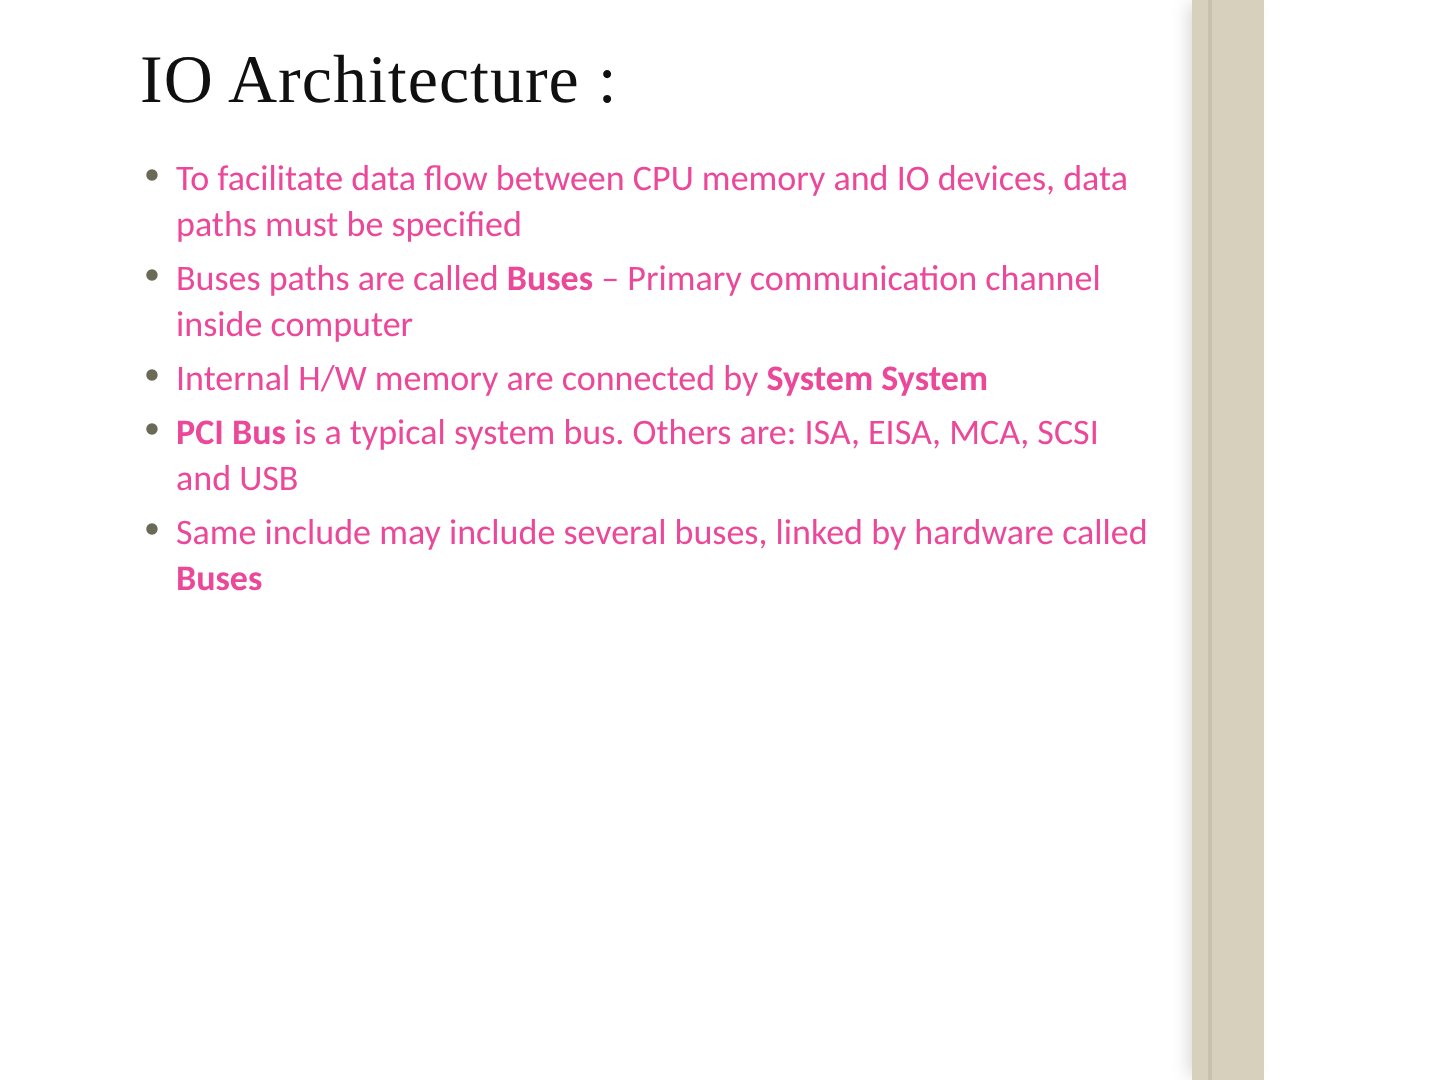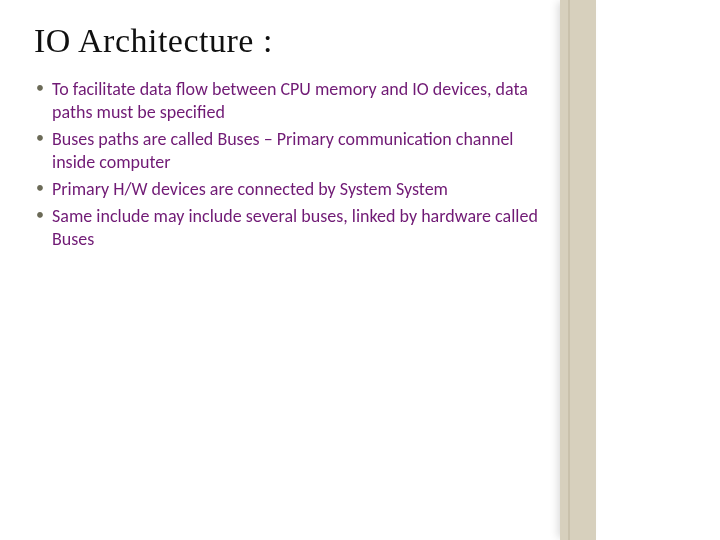--- a/index.html
+++ b/index.html
@@ -10,20 +10,21 @@
     overflow: hidden;
     font-family: Calibri, "Segoe UI", Arial, sans-serif;
     background: #fff;
   }
   .slide {
     position: relative;
     width: 596px;
     height: 540px;
     background: #ffffff;
     box-sizing: border-box;
+    margin-left: 36px;
   }
   .side-accent {
     position: absolute;
     top: 0;
     right: 0;
     width: 36px;
     height: 540px;
     background: #d7d0bd;
     box-shadow: -4px 0 8px -2px rgba(0,0,0,0.15);
   }
@@ -53,42 +54,43 @@
     list-style: none;
     margin: 0;
     padding: 0;
   }
   ul.bullets > li {
     position: relative;
     padding-left: 18px;
     margin: 0 0 4px 0;
     font-size: 18px;
     line-height: 1.28;
-    color: #701a75;
+    color: #ec4899;
   }
   ul.bullets > li::before {
     content: "•";
     position: absolute;
     left: 2px;
     top: 0;
     color: #6b6a57;
     font-size: 16px;
     line-height: 1.3;
   }
-  .b { font-weight: 400; }
+  .b { font-weight: 700; }
 </style>
 </head>
 <body>
 
 <div class="slide">
   <div class="side-accent">
     <div class="inner-line"></div>
   </div>
   <div class="content">
     <h1 class="title">IO Architecture :</h1>
     <ul class="bullets">
         <li><span>To facilitate data flow between CPU memory and IO devices, data paths must be specified</span></li>
         <li><span>Buses paths are called </span><span class="b">Buses</span><span> – Primary communication channel inside computer</span></li>
-        <li><span>Primary H/W devices are connected by </span><span class="b">System System</span></li>
+        <li><span>Internal H/W memory are connected by </span><span class="b">System System</span></li>
+        <li><span class="b">PCI Bus</span><span> is a typical system bus. Others are: ISA, EISA, MCA, SCSI and USB</span></li>
         <li><span>Same include may include several buses, linked by hardware called </span><span class="b">Buses</span></li>
       </ul>
   </div>
 </div>
 
 </body></html>

